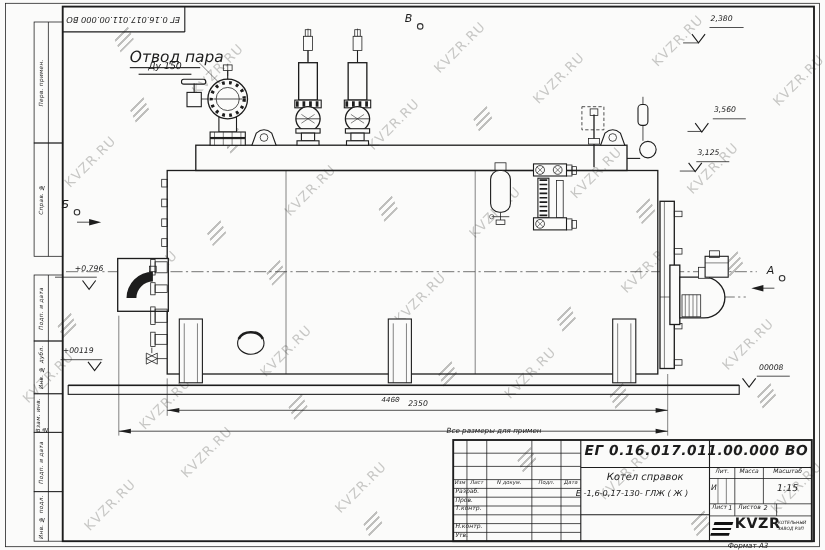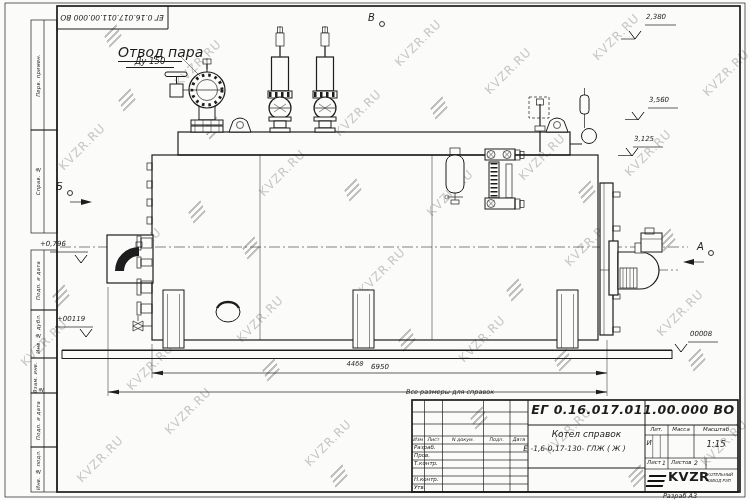--- a/index.html
+++ b/index.html
@@ -358,27 +358,27 @@
   <div class="t" style="left:56px;top:182px;font-size:10px;">Б</div>
   <div class="vm" style="left:67px;top:190px"></div>
   <div class="t" style="left:368px;top:13px;font-size:10px;">В</div>
   <div class="vm" style="left:379px;top:21px"></div>
   <div class="t" style="left:697px;top:242px;font-size:10px;">А</div>
   <div class="vm" style="left:708px;top:250px"></div>
 
   <div class="t" style="left:646px;top:14px;font-size:7px;">2,380</div>
   <div class="t" style="left:649px;top:97px;font-size:7px;">3,560</div>
   <div class="t" style="left:634px;top:136px;font-size:7px;">3,125</div>
-  <div class="t" style="left:40px;top:241px;font-size:7px;">+0,796</div>
+  <div class="t" style="left:68px;top:241px;font-size:7px;">+0,796</div>
   <div class="t" style="left:57px;top:316px;font-size:7px;">+00119</div>
   <div class="t" style="left:690px;top:331px;font-size:7px;">00008</div>
 
-  <div class="t ctr" style="left:350px;top:364px;width:60px;font-size:7px;">6950</div>
+  <div class="t ctr" style="left:350px;top:364px;width:60px;font-size:7px;">2350</div>
   <div class="t ctr" style="left:325px;top:361px;width:60px;font-size:7px;font-family:Liberation Mono, monospace;">4460</div>
-  <div class="t ctr" style="left:406px;top:389px;width:74px;font-size:6.5px;">Все размеры для справок</div>
+  <div class="t ctr" style="left:406px;top:389px;width:74px;font-size:6.5px;">Все размеры для примен</div>
 
   <div class="t ctr" style="left:530px;top:403px;width:206px;font-size:12.5px;font-weight:600;letter-spacing:.5px;">ЕГ 0.16.017.011.00.000  ВО</div>
 
   <div class="t ctr" style="left:412px;top:437px;width:12.5px;font-size:4.8px;">Изм</div>
   <div class="t ctr" style="left:424.5px;top:437px;width:18px;font-size:4.8px;">Лист</div>
   <div class="t ctr" style="left:442.5px;top:437px;width:41px;font-size:4.8px;">N докум.</div>
   <div class="t ctr" style="left:483.5px;top:437px;width:26.5px;font-size:4.8px;">Подп.</div>
   <div class="t ctr" style="left:510px;top:437px;width:18px;font-size:4.8px;">Дата</div>
 
   <div class="t" style="left:414px;top:445px;font-size:5.5px;">Разраб.</div>
@@ -399,14 +399,14 @@
   <div class="t" style="left:647px;top:460px;font-size:5.5px;">Лист</div>
   <div class="t" style="left:662px;top:459.5px;font-size:6px;">1</div>
   <div class="t" style="left:671px;top:460px;font-size:5.5px;">Листов</div>
   <div class="t" style="left:694px;top:459.5px;font-size:6px;">2</div>
 
   <div class="brandmark" style="left:648px;top:472px;"></div>
   <div class="t" style="left:668px;top:470px;font-size:13px;font-weight:bold;font-style:normal;letter-spacing:.5px;">KVZR</div>
   <div class="t" style="left:707px;top:473px;font-size:4px;">КОТЕЛЬНЫЙ</div>
   <div class="t" style="left:707px;top:479px;font-size:4px;">ЗАВОД РЭП</div>
 
-  <div class="t ctr" style="left:648px;top:492.5px;width:64px;font-size:6.5px;">Разраб А3</div>
+  <div class="t ctr" style="left:648px;top:492.5px;width:64px;font-size:6.5px;">Формат А3</div>
 </div>
 
 </body></html>

